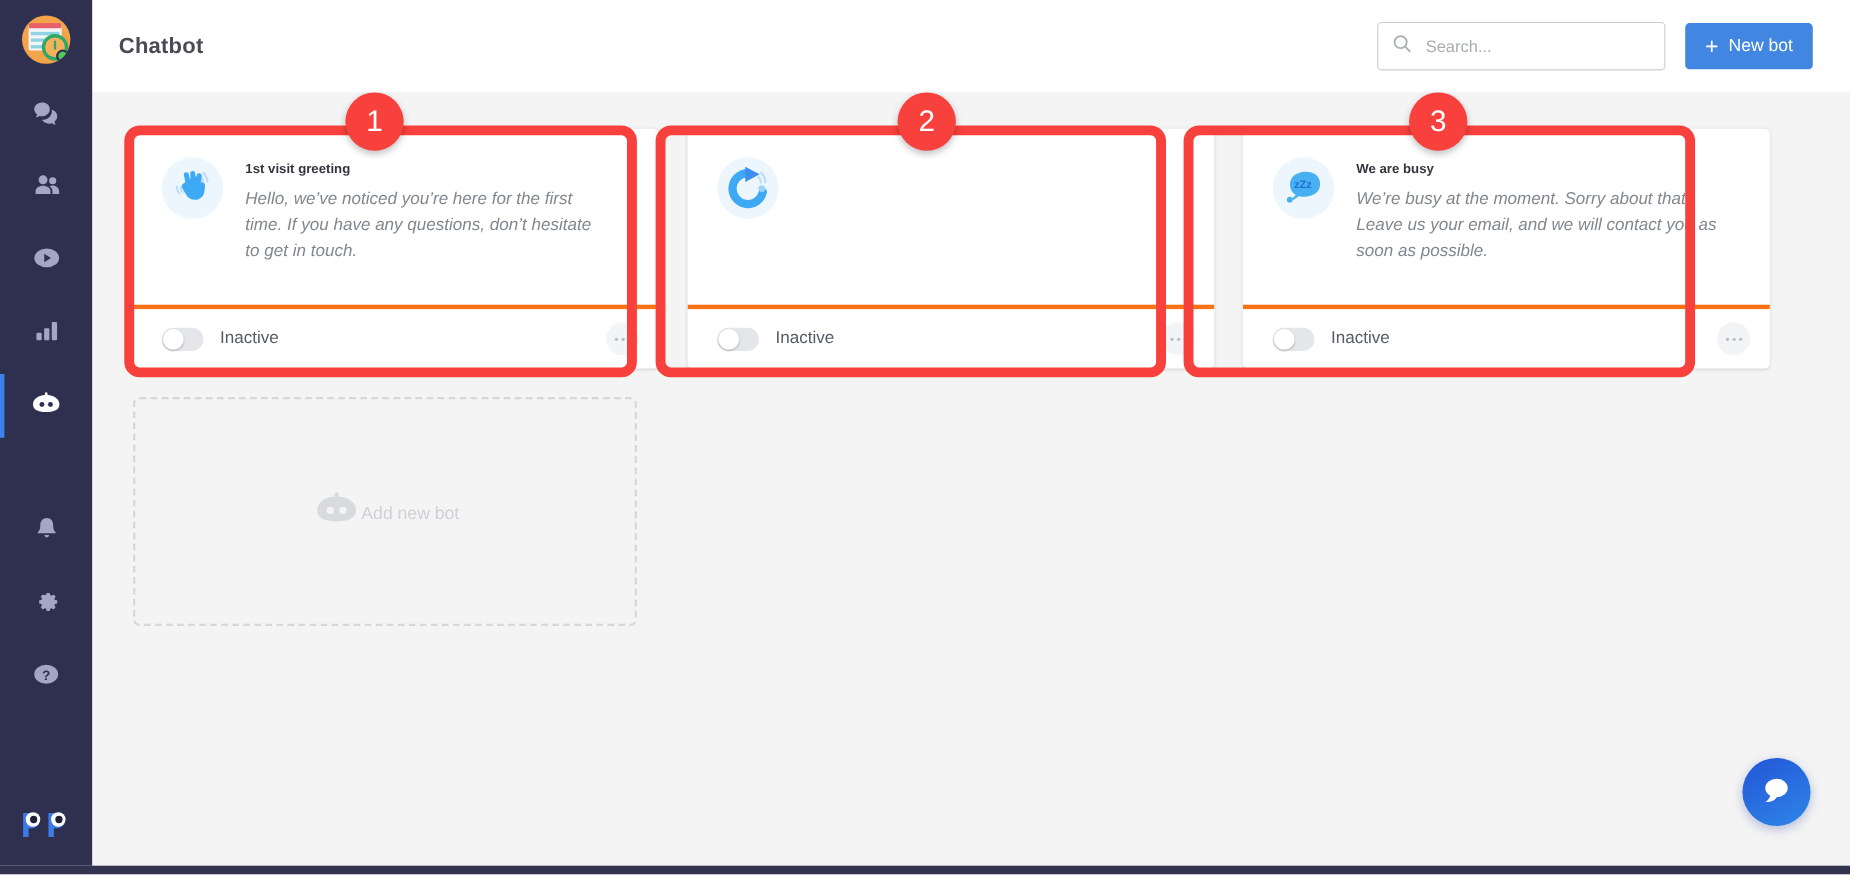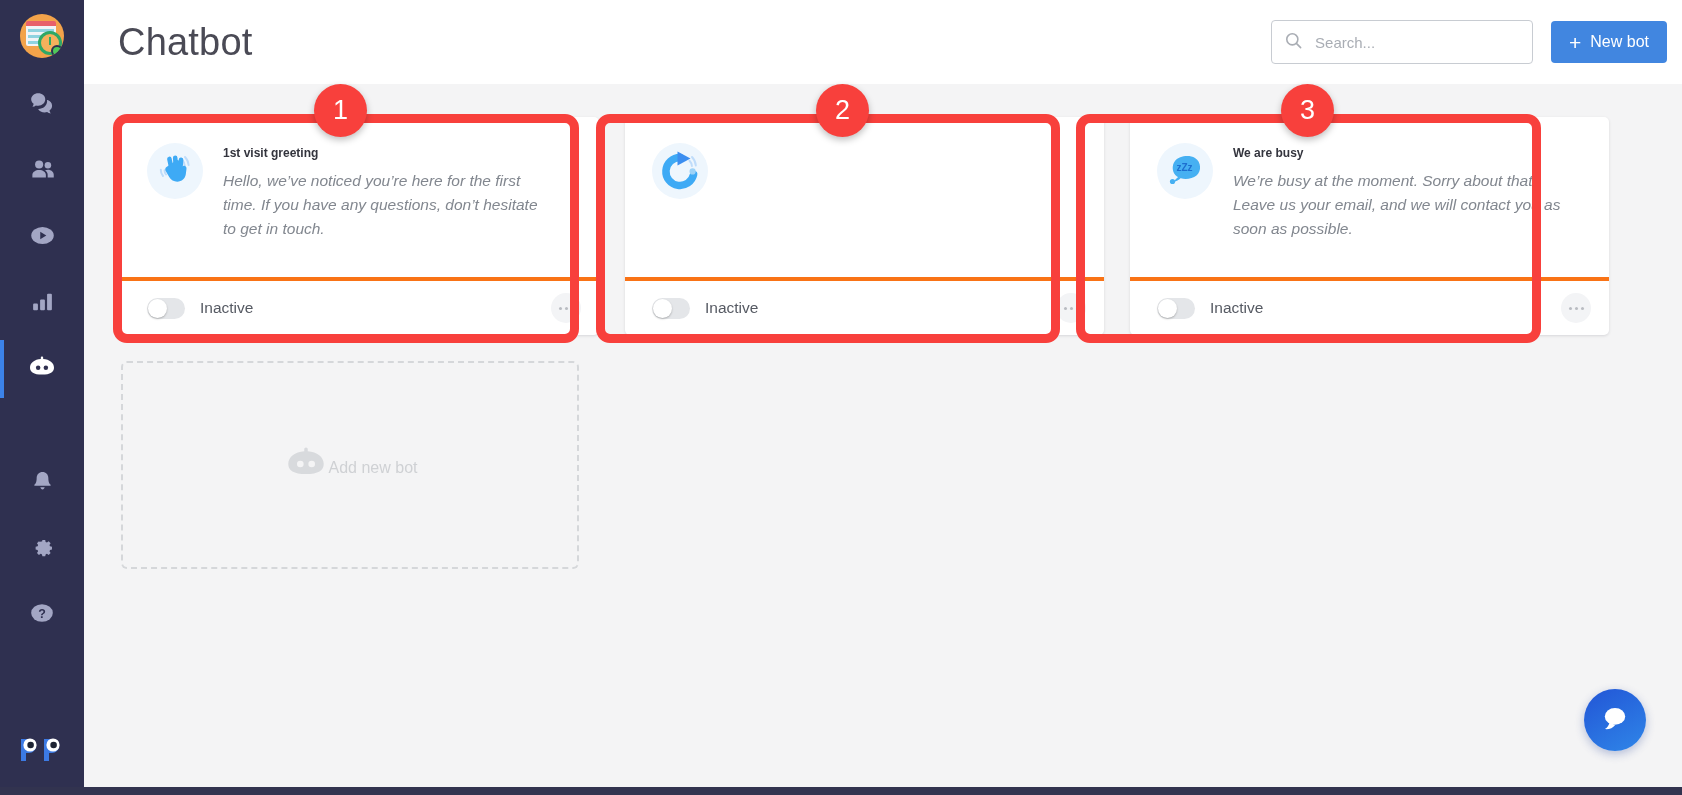--- a/index.html
+++ b/index.html
@@ -61,26 +61,26 @@
     margin-bottom: 22px; width: 48px; height: 34px; cursor: pointer;
     display:flex; align-items:center; justify-content:center;
   }
 
   
   #header {
     position: absolute; left: 84px; top: 0; right: 0; height: 84px;
     background: #ffffff; display: flex; align-items: center;
   }
   #page-title {
-    margin-left: 34px; font-size: 38px; font-weight: 400;
+    margin-left: 24px; font-size: 20px; font-weight: 700;
     color: #4a4a55; letter-spacing: .2px;
   }
   .header-right {
     margin-left: auto; display: flex; align-items: center; gap: 18px;
-    padding-right: 15px;
+    padding-right: 34px;
   }
   .search-box {
     width: 262px; height: 44px; border: 1px solid #c8ccd2;
     border-radius: 4px; display: flex; align-items: center;
     padding: 0 12px; background: #fff;
   }
   .search-box svg { flex: 0 0 auto; }
   .search-input {
     border: 0; outline: 0; margin-left: 12px; width: 100%;
     font-family: "Liberation Sans", sans-serif;

